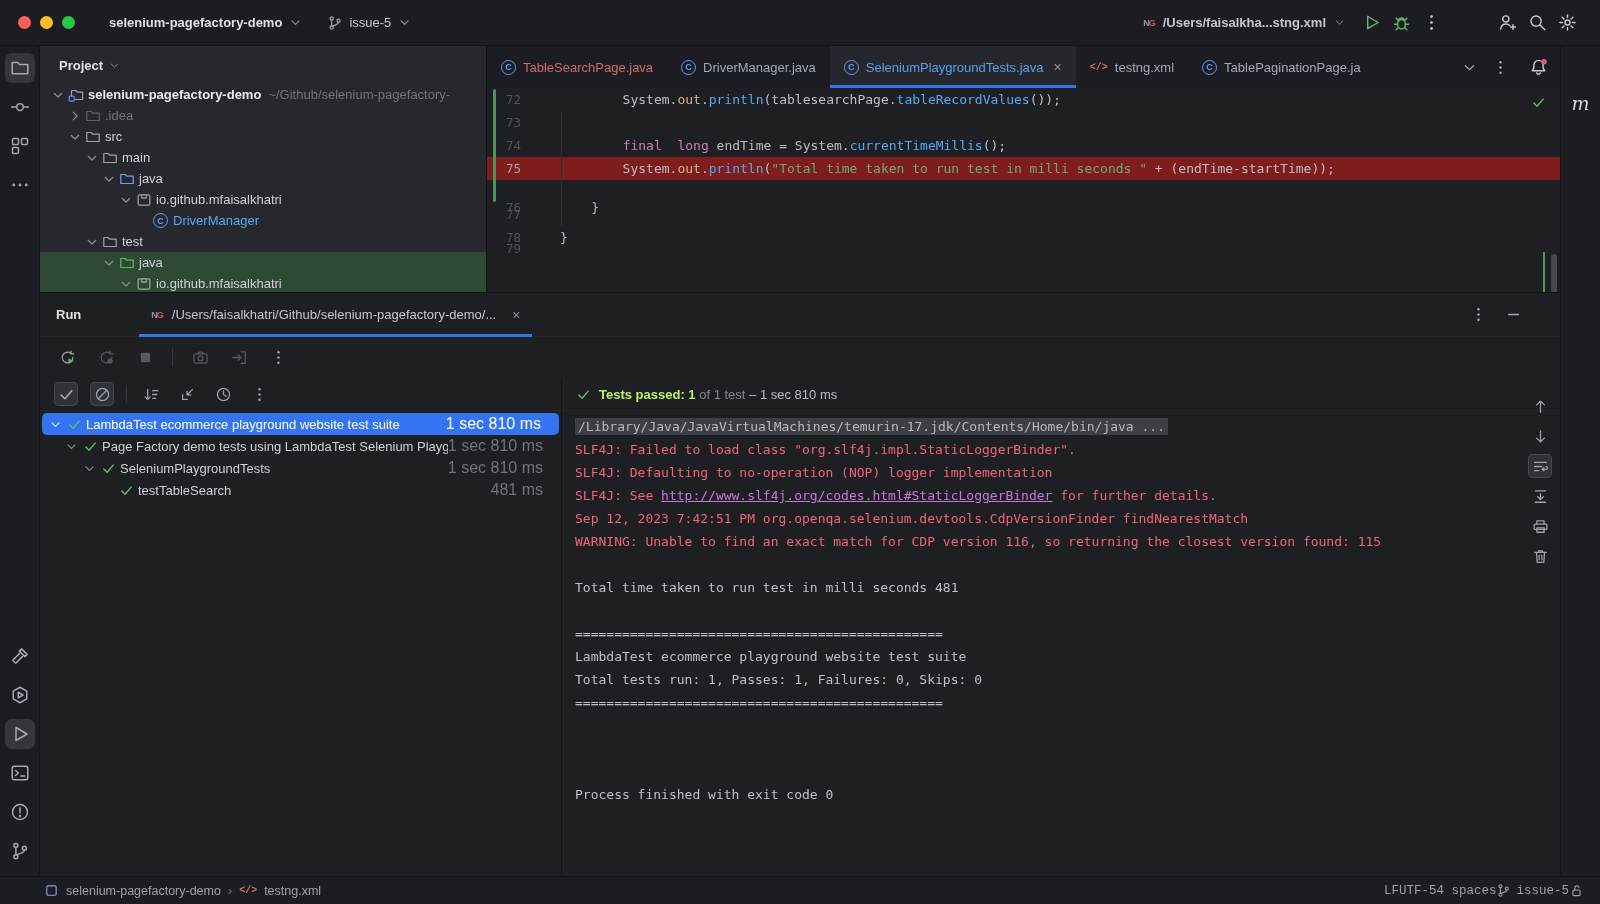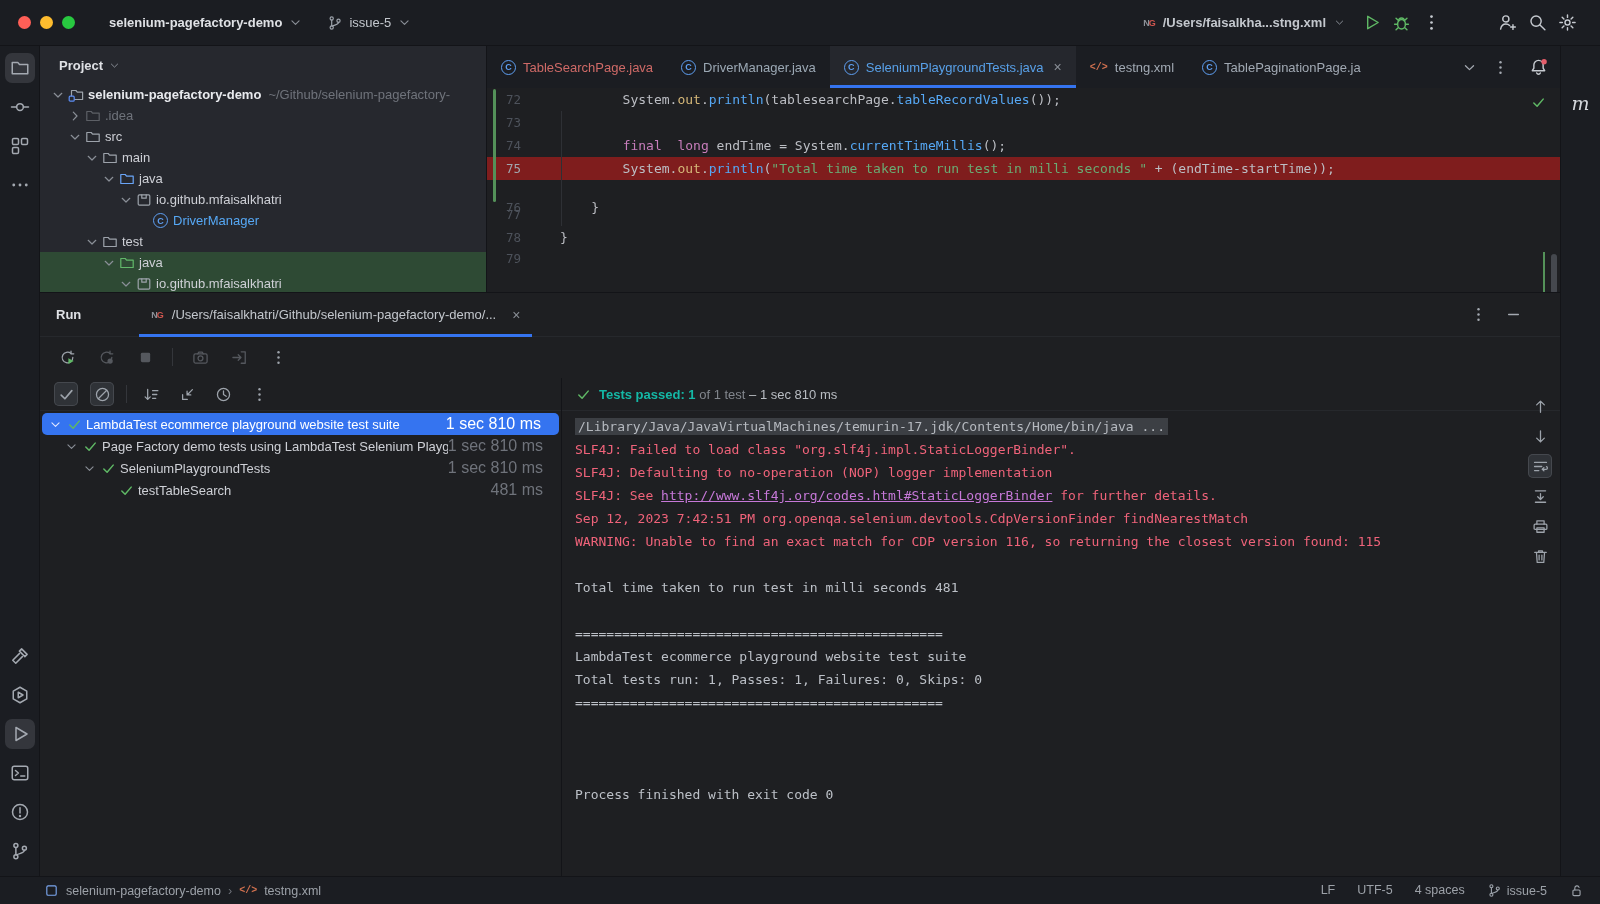--- a/index.html
+++ b/index.html
@@ -92,21 +92,21 @@
   .ttree-row .chev{width:15px;height:15px;color:#8a8f97;flex:none;}
   .ttree-row .icon.check{width:15px;height:15px;margin:0 4px;}
   .ttree-row.sel{background:#3574f0;border-radius:5px;margin:0 2px;color:#fff;}
   .ttree-row.sel .chev{color:#dfe6ff;}
   .tt-label{overflow:hidden;}
   .tt-time{margin-left:auto;padding-right:18px;color:#6f737b;font-size:16px;flex:none;}
   .ttree-row.sel .tt-time{color:#fff;}
 
   .console-pane{flex:1;position:relative;overflow:hidden;}
   .console-header{height:33px;display:flex;align-items:center;gap:8px;padding-left:14px;border-bottom:1px solid #26282c;box-sizing:border-box;}
-  .ch-strong{color:#14b8a6;font-weight:600;}
+  .ch-strong{color:#bef264;font-weight:600;}
   .ch-dim{color:#82868d;}
   .ch-time{color:#b9bdc3;}
   .console-body{position:absolute;left:13px;top:37px;right:60px;bottom:0;font-family:"DejaVu Sans Mono","Liberation Mono",monospace;
                 font-size:13px;line-height:23px;white-space:pre;}
   .cline{height:23px;}
   .cs-cmd{color:#b6bac0;background:#3c3f44;padding:1px 3px;}
   .cs-err{color:#f0637a;}
   .cs-link{color:#c678d8;text-decoration:underline;}
   .cs-out{color:#bcc0c7;}
   .console-icons{position:absolute;right:8px;top:16px;display:flex;flex-direction:column;gap:6px;align-items:center;}
@@ -115,21 +115,21 @@
   .right-strip{position:absolute;left:1560px;top:46px;width:40px;height:830px;background:#1b1d22;border-left:1px solid #131418;
                box-sizing:border-box;display:flex;flex-direction:column;align-items:center;}
   .maven-m{margin-top:46px;font-family:"DejaVu Serif","Liberation Serif",serif;font-style:italic;font-size:19px;color:#d5d8dd;}
 
   
   .statusbar{position:absolute;left:0;bottom:0;width:1600px;height:28px;background:#1b1d22;border-top:1px solid #131418;
              box-sizing:border-box;display:flex;align-items:center;font-size:12.5px;color:#9ca1a8;}
   .sb-left{display:flex;align-items:center;gap:7px;margin-left:44px;}
   .sb-left .icon{width:15px;height:15px;}
   .sb-sep{color:#6f737b;}
-  .sb-right{margin-left:auto;display:flex;align-items:flex-start;gap:22px;padding-right:16px;}
+  .sb-right{margin-left:auto;display:flex;align-items:flex-end;padding-right:16px;font-family:Liberation Mono, monospace;}
   .sb-item{display:flex;align-items:center;gap:5px;}
   .sb-item .icon{width:15px;height:15px;}
 </style>
 </head>
 <body>
 
 <div class="app">
 
   <div class="titlebar">
     <div class="traffic">
@@ -503,21 +503,21 @@
     </div>
     <div class="code">
       <div id="code-lines">
           <div class="eline" style="top:0px"><span class="lnum">72</span><span class="ltext"><span class="tk-d">        System.</span><span class="tk-f">out</span><span class="tk-d">.</span><span class="tk-m">println</span><span class="tk-d">(tablesearchPage.</span><span class="tk-m">tableRecordValues</span><span class="tk-d">());</span></span></div>
           <div class="eline" style="top:23px"><span class="lnum">73</span><span class="ltext"></span></div>
           <div class="eline" style="top:46px"><span class="lnum">74</span><span class="ltext"><span class="tk-d">        </span><span class="tk-k">final</span><span class="tk-d">  </span><span class="tk-k">long</span><span class="tk-d"> endTime = System.</span><span class="tk-m">currentTimeMillis</span><span class="tk-d">();</span></span></div>
           <div class="eline cur" style="top:69px"><span class="lnum">75</span><span class="ltext"><span class="tk-d">        System.</span><span class="tk-f">out</span><span class="tk-d">.</span><span class="tk-m">println</span><span class="tk-d">(</span><span class="tk-s">"Total time taken to run test in milli seconds "</span><span class="tk-d"> + (endTime-startTime));</span></span></div>
           <div class="eline" style="top:108px"><span class="lnum">76</span><span class="ltext"><span class="tk-d">    }</span></span></div>
           <div class="eline" style="top:115px"><span class="lnum">77</span><span class="ltext"></span></div>
           <div class="eline" style="top:138px"><span class="lnum">78</span><span class="ltext"><span class="tk-d">}</span></span></div>
-          <div class="eline" style="top:159px"><span class="lnum">79</span><span class="ltext"></span></div>
+          <div class="eline" style="top:149px"><span class="lnum">79</span><span class="ltext"></span></div>
         </div>
       <div class="change-bar" id="change-bar" style="top: 1px; height: 113px;"></div>
       <div class="indent-guide" style="left:74px;top:23px;height:115px"></div>
       <span class="icon insp-check" style="color:#5fb865">
           <svg viewBox="0 0 16 16" fill="none" stroke="currentColor" stroke-width="1.2" stroke-linecap="round" stroke-linejoin="round">
             <path d="M3 8.6 6.5 12 13 4.4" stroke-width="1.6"></path>
           </svg>
         </span>
       <div class="ed-stripe"></div>
       <div class="ed-thumb"></div>

